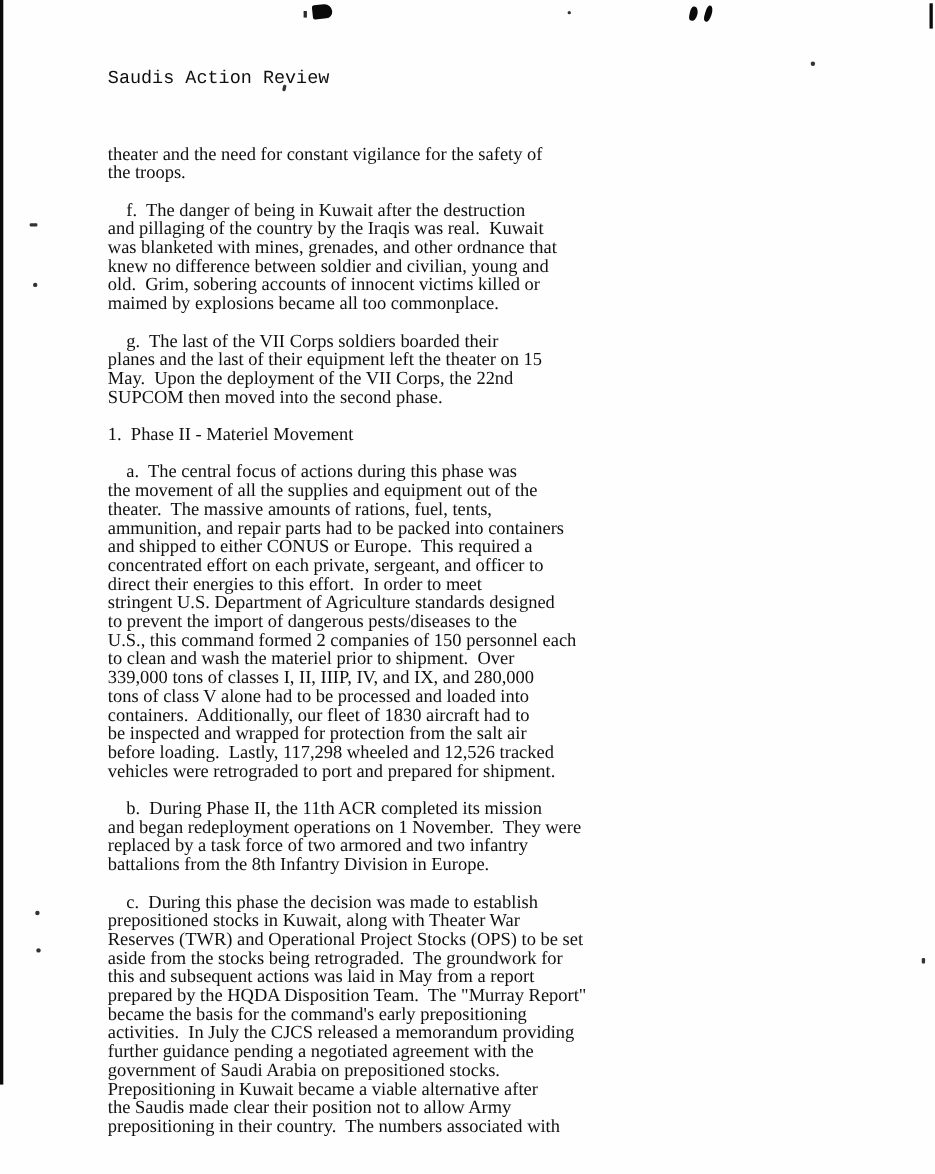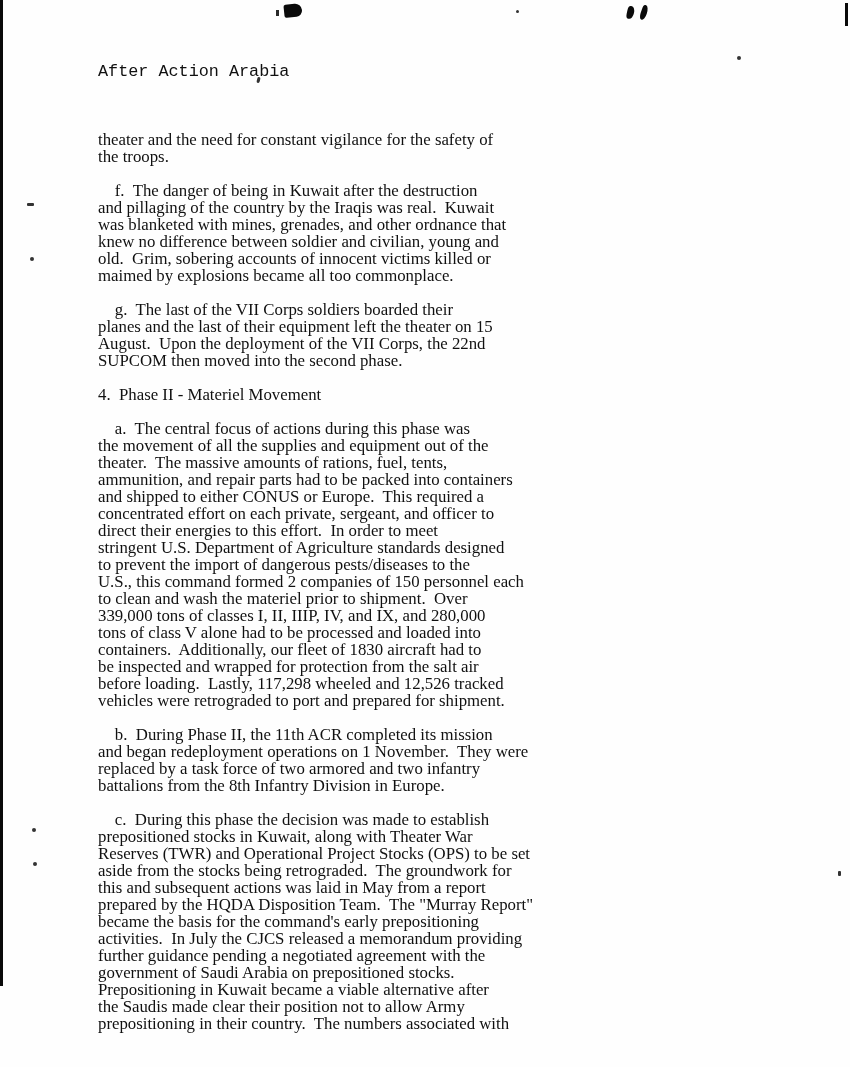--- a/index.html
+++ b/index.html
@@ -69,36 +69,36 @@
   <div class="speck s2"></div>
   <div class="speck s3"></div>
   <div class="speck s4"></div>
   <div class="speck s5"></div>
   <div class="speck s6"></div>
   <div class="speck s7"></div>
   <div class="speck s8"></div>
 
   <div class="content">
     <div class="doc-header">
-      <div>After Action Arabia</div>
+      <div>Saudis Action Review</div>
     </div>
 
     <div class="para">theater and the need for constant vigilance for the safety of
 the troops.</div>
     <div class="para">    f.  The danger of being in Kuwait after the destruction
 and pillaging of the country by the Iraqis was real.  Kuwait
 was blanketed with mines, grenades, and other ordnance that
 knew no difference between soldier and civilian, young and
 old.  Grim, sobering accounts of innocent victims killed or
 maimed by explosions became all too commonplace.</div>
     <div class="para">    g.  The last of the VII Corps soldiers boarded their
 planes and the last of their equipment left the theater on 15
-August.  Upon the deployment of the VII Corps, the 22nd
+May.  Upon the deployment of the VII Corps, the 22nd
 SUPCOM then moved into the second phase.</div>
-    <div class="para">4.  Phase II - Materiel Movement</div>
+    <div class="para">1.  Phase II - Materiel Movement</div>
     <div class="para">    a.  The central focus of actions during this phase was
 the movement of all the supplies and equipment out of the
 theater.  The massive amounts of rations, fuel, tents,
 ammunition, and repair parts had to be packed into containers
 and shipped to either CONUS or Europe.  This required a
 concentrated effort on each private, sergeant, and officer to
 direct their energies to this effort.  In order to meet
 stringent U.S. Department of Agriculture standards designed
 to prevent the import of dangerous pests/diseases to the
 U.S., this command formed 2 companies of 150 personnel each

